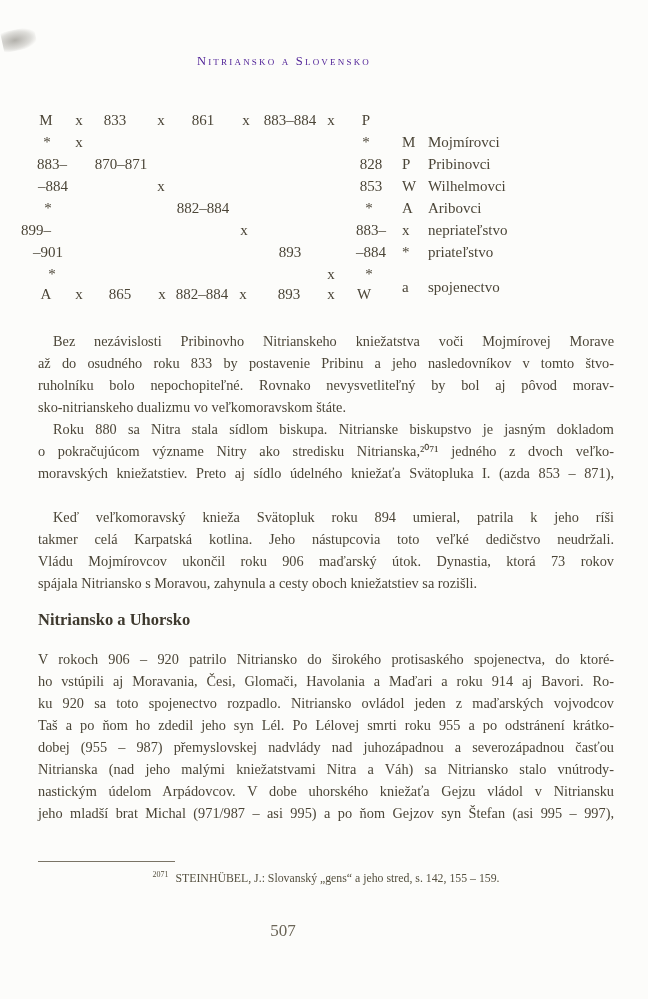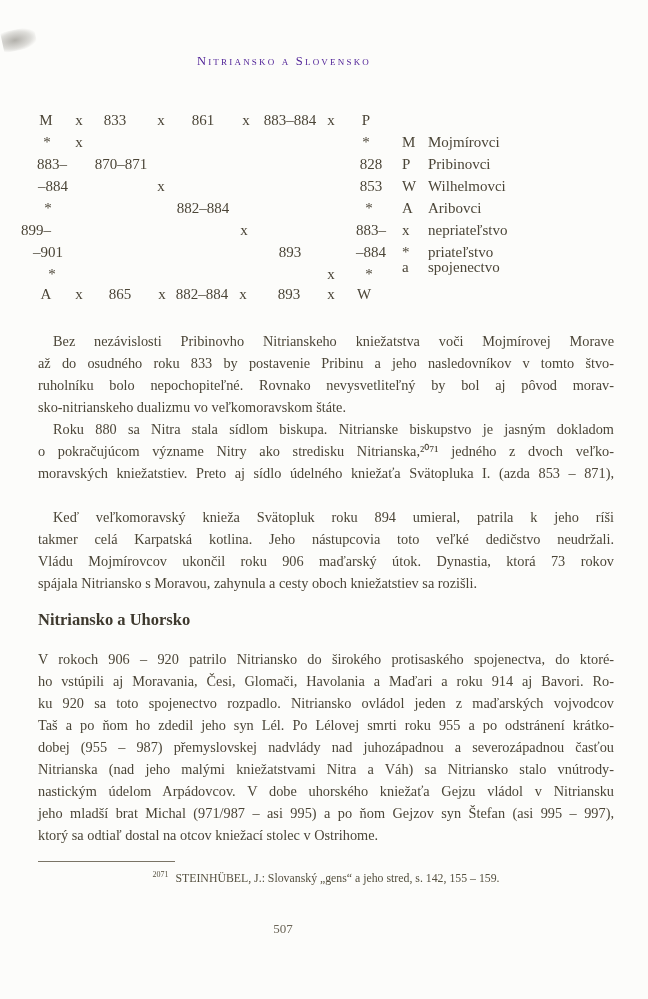--- a/index.html
+++ b/index.html
@@ -54,21 +54,21 @@
     position:absolute;left:38px;top:861px;width:137px;height:0;
     border-top:1.3px solid #7a7466;
   }
   .footnote{
     position:absolute;left:38px;top:867px;width:576px;
     font-size:11.8px;line-height:16px;color:#55503f;text-align:center;
   }
   .footnote sup{font-size:8px;margin-right:7px;}
   .page-number{
     position:absolute;left:243px;top:921px;width:80px;
-    text-align:center;font-size:13px;color:#6b6557;
+    text-align:center;font-size:17px;color:#6b6557;
   }
 </style>
 </head>
 <body>
 
 <div class="page">
 
   <div class="ink-smudge"></div>
 
   <div class="running-head">Nitriansko a Slovensko</div>
@@ -123,21 +123,21 @@
     <span class="dc" style="left:364px;top:285px">W</span>
   </div>
 
   <div>
     <div class="legend-row" style="left:402px;top:133px"><span class="legend-sym">M</span><span>Mojmírovci</span></div>
     <div class="legend-row" style="left:402px;top:155px"><span class="legend-sym">P</span><span>Pribinovci</span></div>
     <div class="legend-row" style="left:402px;top:177px"><span class="legend-sym">W</span><span>Wilhelmovci</span></div>
     <div class="legend-row" style="left:402px;top:199px"><span class="legend-sym">A</span><span>Aribovci</span></div>
     <div class="legend-row" style="left:402px;top:221px"><span class="legend-sym">x</span><span>nepriateľstvo</span></div>
     <div class="legend-row" style="left:402px;top:243px"><span class="legend-sym">*</span><span>priateľstvo</span></div>
-    <div class="legend-row" style="left:402px;top:258px"><span class="legend-sym">a</span><span>spojenectvo</span></div>
+    <div class="legend-row" style="left:402px;top:278px"><span class="legend-sym">a</span><span>spojenectvo</span></div>
   </div>
 
   <div class="para" style="top:330px">
     <div class="ln ind">Bez nezávislosti Pribinovho Nitrianskeho kniežatstva voči Mojmírovej Morave</div>
     <div class="ln">až do osudného roku 833 by postavenie Pribinu a jeho nasledovníkov v tomto štvo-</div>
     <div class="ln">ruholníku bolo nepochopiteľné. Rovnako nevysvetliteľný by bol aj pôvod morav-</div>
     <div class="ln last">sko-nitrianskeho dualizmu vo veľkomoravskom štáte.</div>
   </div>
 
   <div class="para" style="top:418px">
@@ -157,21 +157,20 @@
 
   <div class="para" style="top:648px">
     <div class="ln">V rokoch 906 – 920 patrilo Nitriansko do širokého protisaského spojenectva, do ktoré-</div>
     <div class="ln">ho vstúpili aj Moravania, Česi, Glomači, Havolania a Maďari a roku 914 aj Bavori. Ro-</div>
     <div class="ln">ku 920 sa toto spojenectvo rozpadlo. Nitriansko ovládol jeden z maďarských vojvodcov</div>
     <div class="ln">Taš a po ňom ho zdedil jeho syn Lél. Po Lélovej smrti roku 955 a po odstránení krátko-</div>
     <div class="ln">dobej (955 – 987) přemyslovskej nadvlády nad juhozápadnou a severozápadnou časťou</div>
     <div class="ln">Nitrianska (nad jeho malými kniežatstvami Nitra a Váh) sa Nitriansko stalo vnútrody-</div>
     <div class="ln">nastickým údelom Arpádovcov. V dobe uhorského kniežaťa Gejzu vládol v Nitriansku</div>
     <div class="ln">jeho mladší brat Michal (971/987 – asi 995) a po ňom Gejzov syn Štefan (asi 995 – 997),</div>
-    <div class="ln last">ktorý sa odtiaľ dostal na otcov kniežací stolec v Ostrihome.</div>
   </div>
 
   <div class="footnote-rule"></div>
 
   <div class="footnote">
     <sup>2071</sup><span>STEINHÜBEL, J.: Slovanský „gens“ a jeho stred, s. 142, 155 – 159.</span>
   </div>
 
   <div class="page-number">507</div>
 

